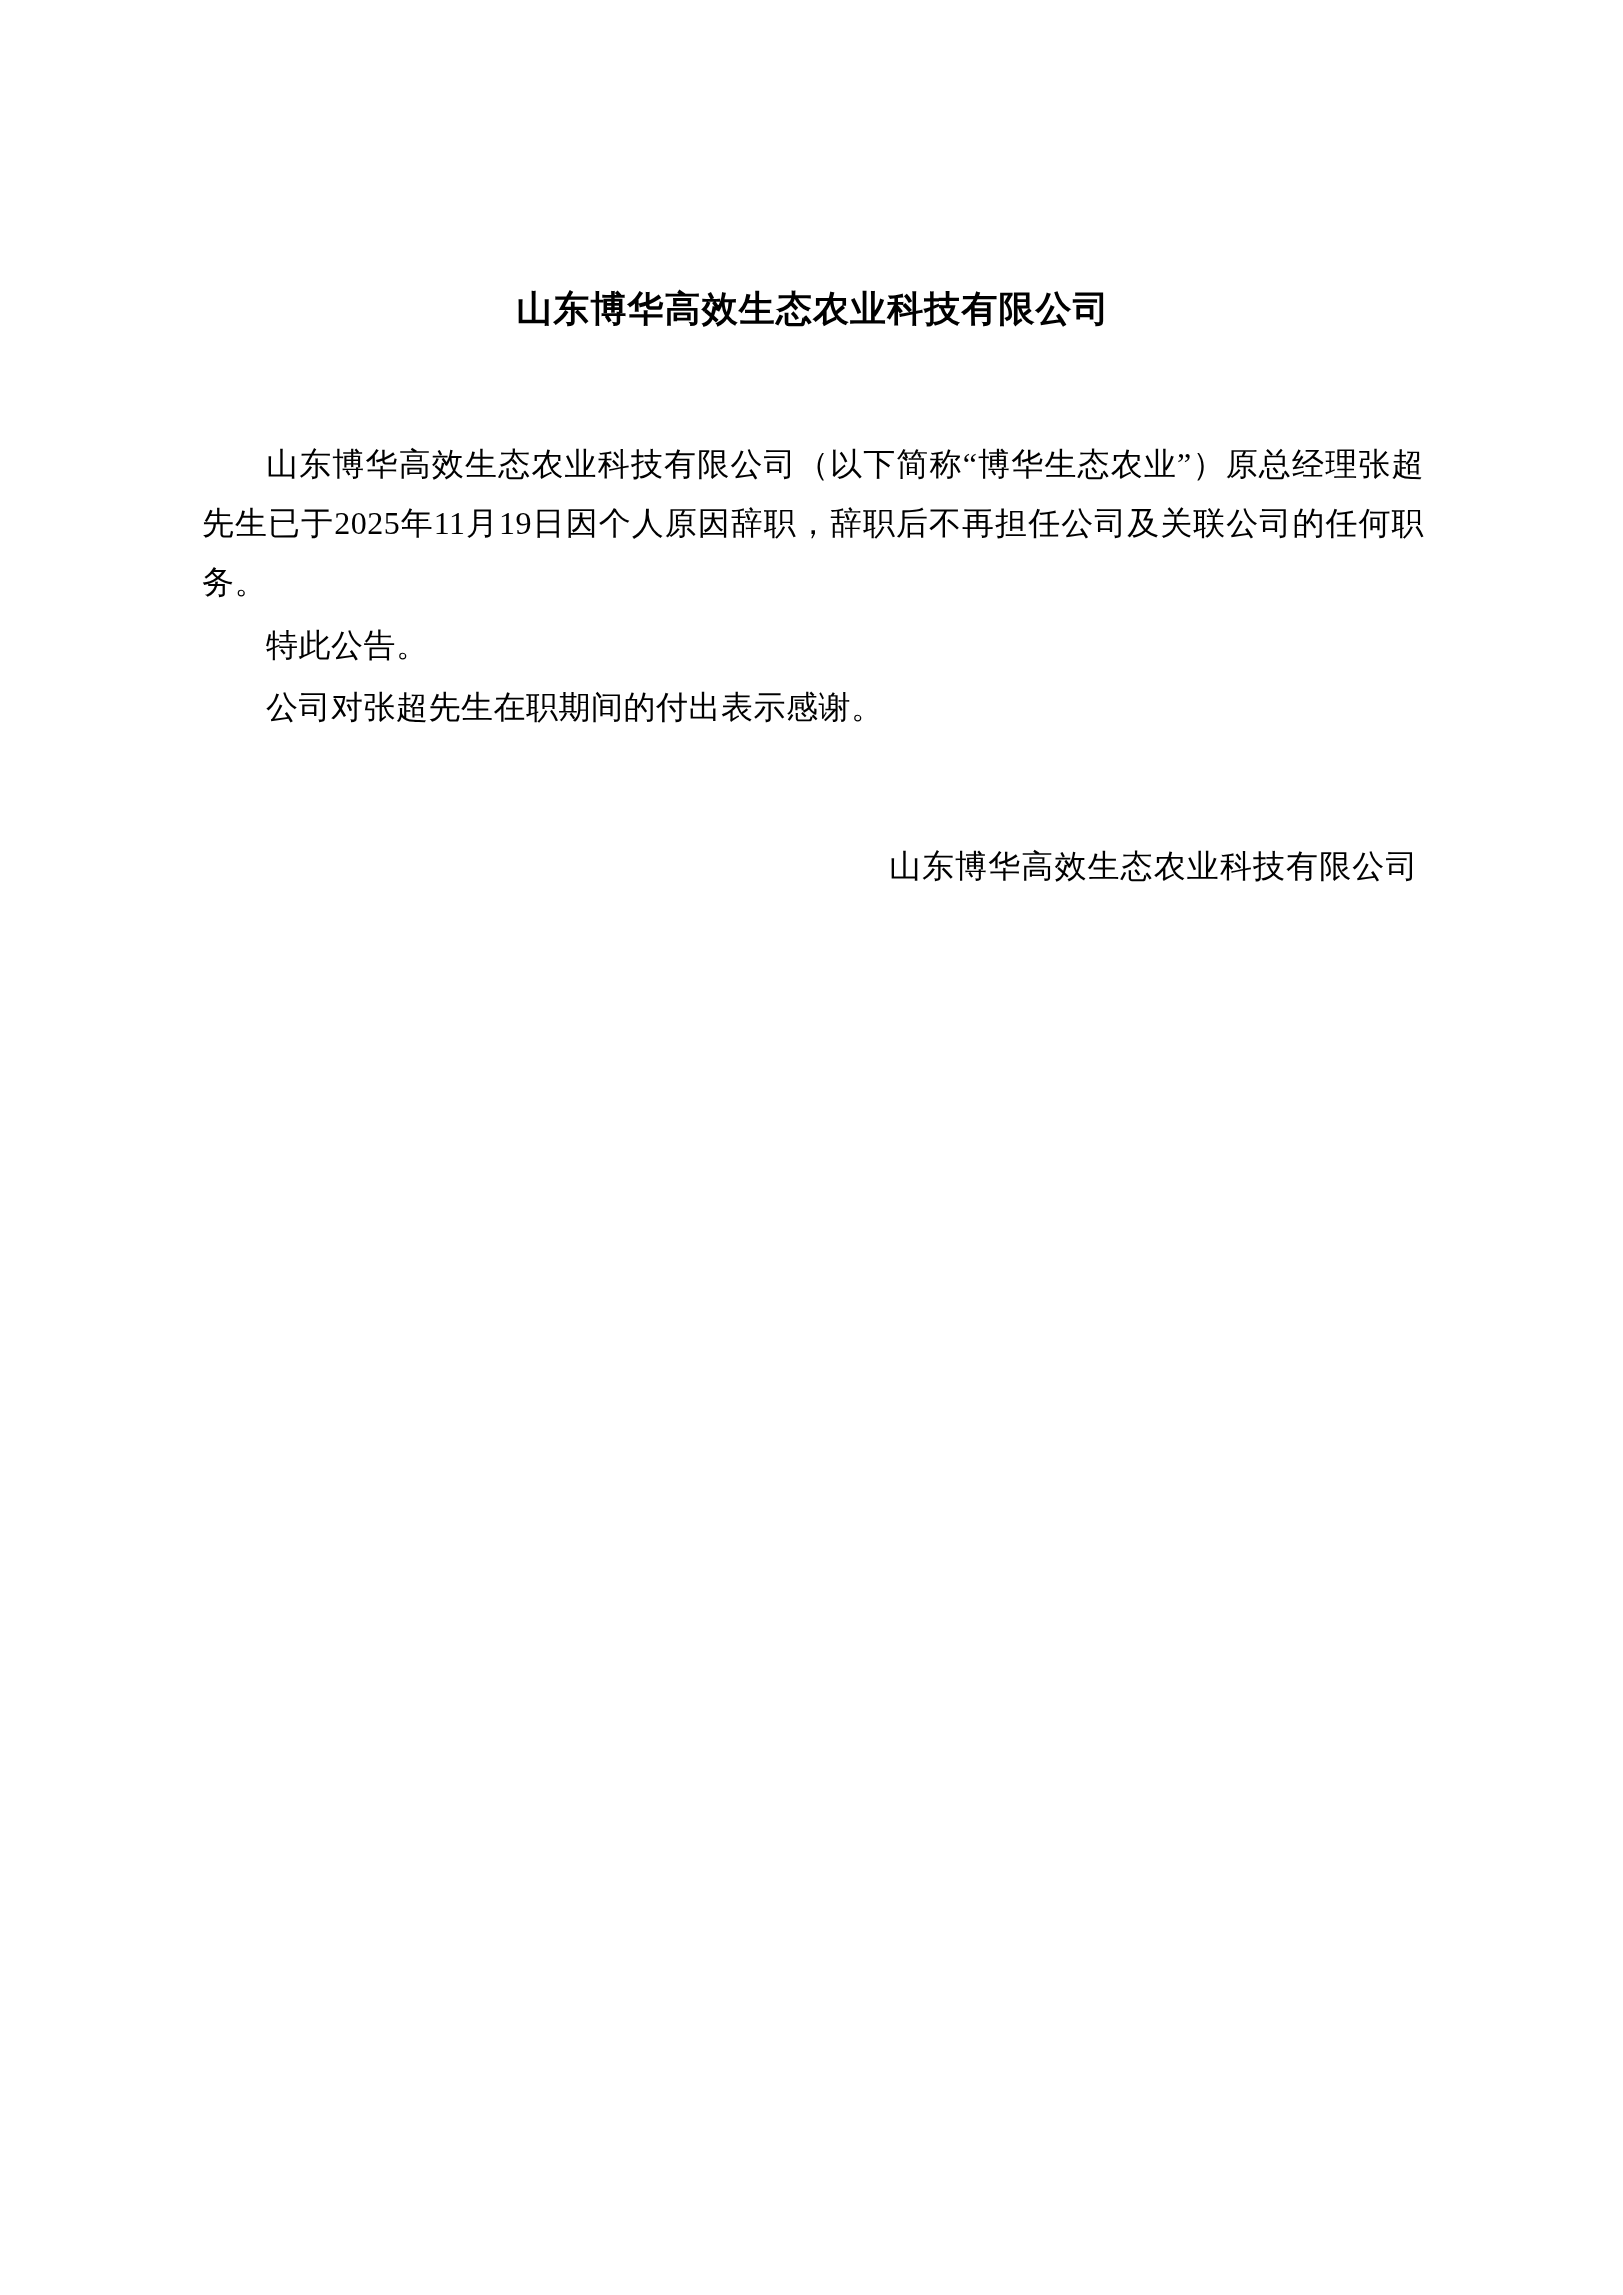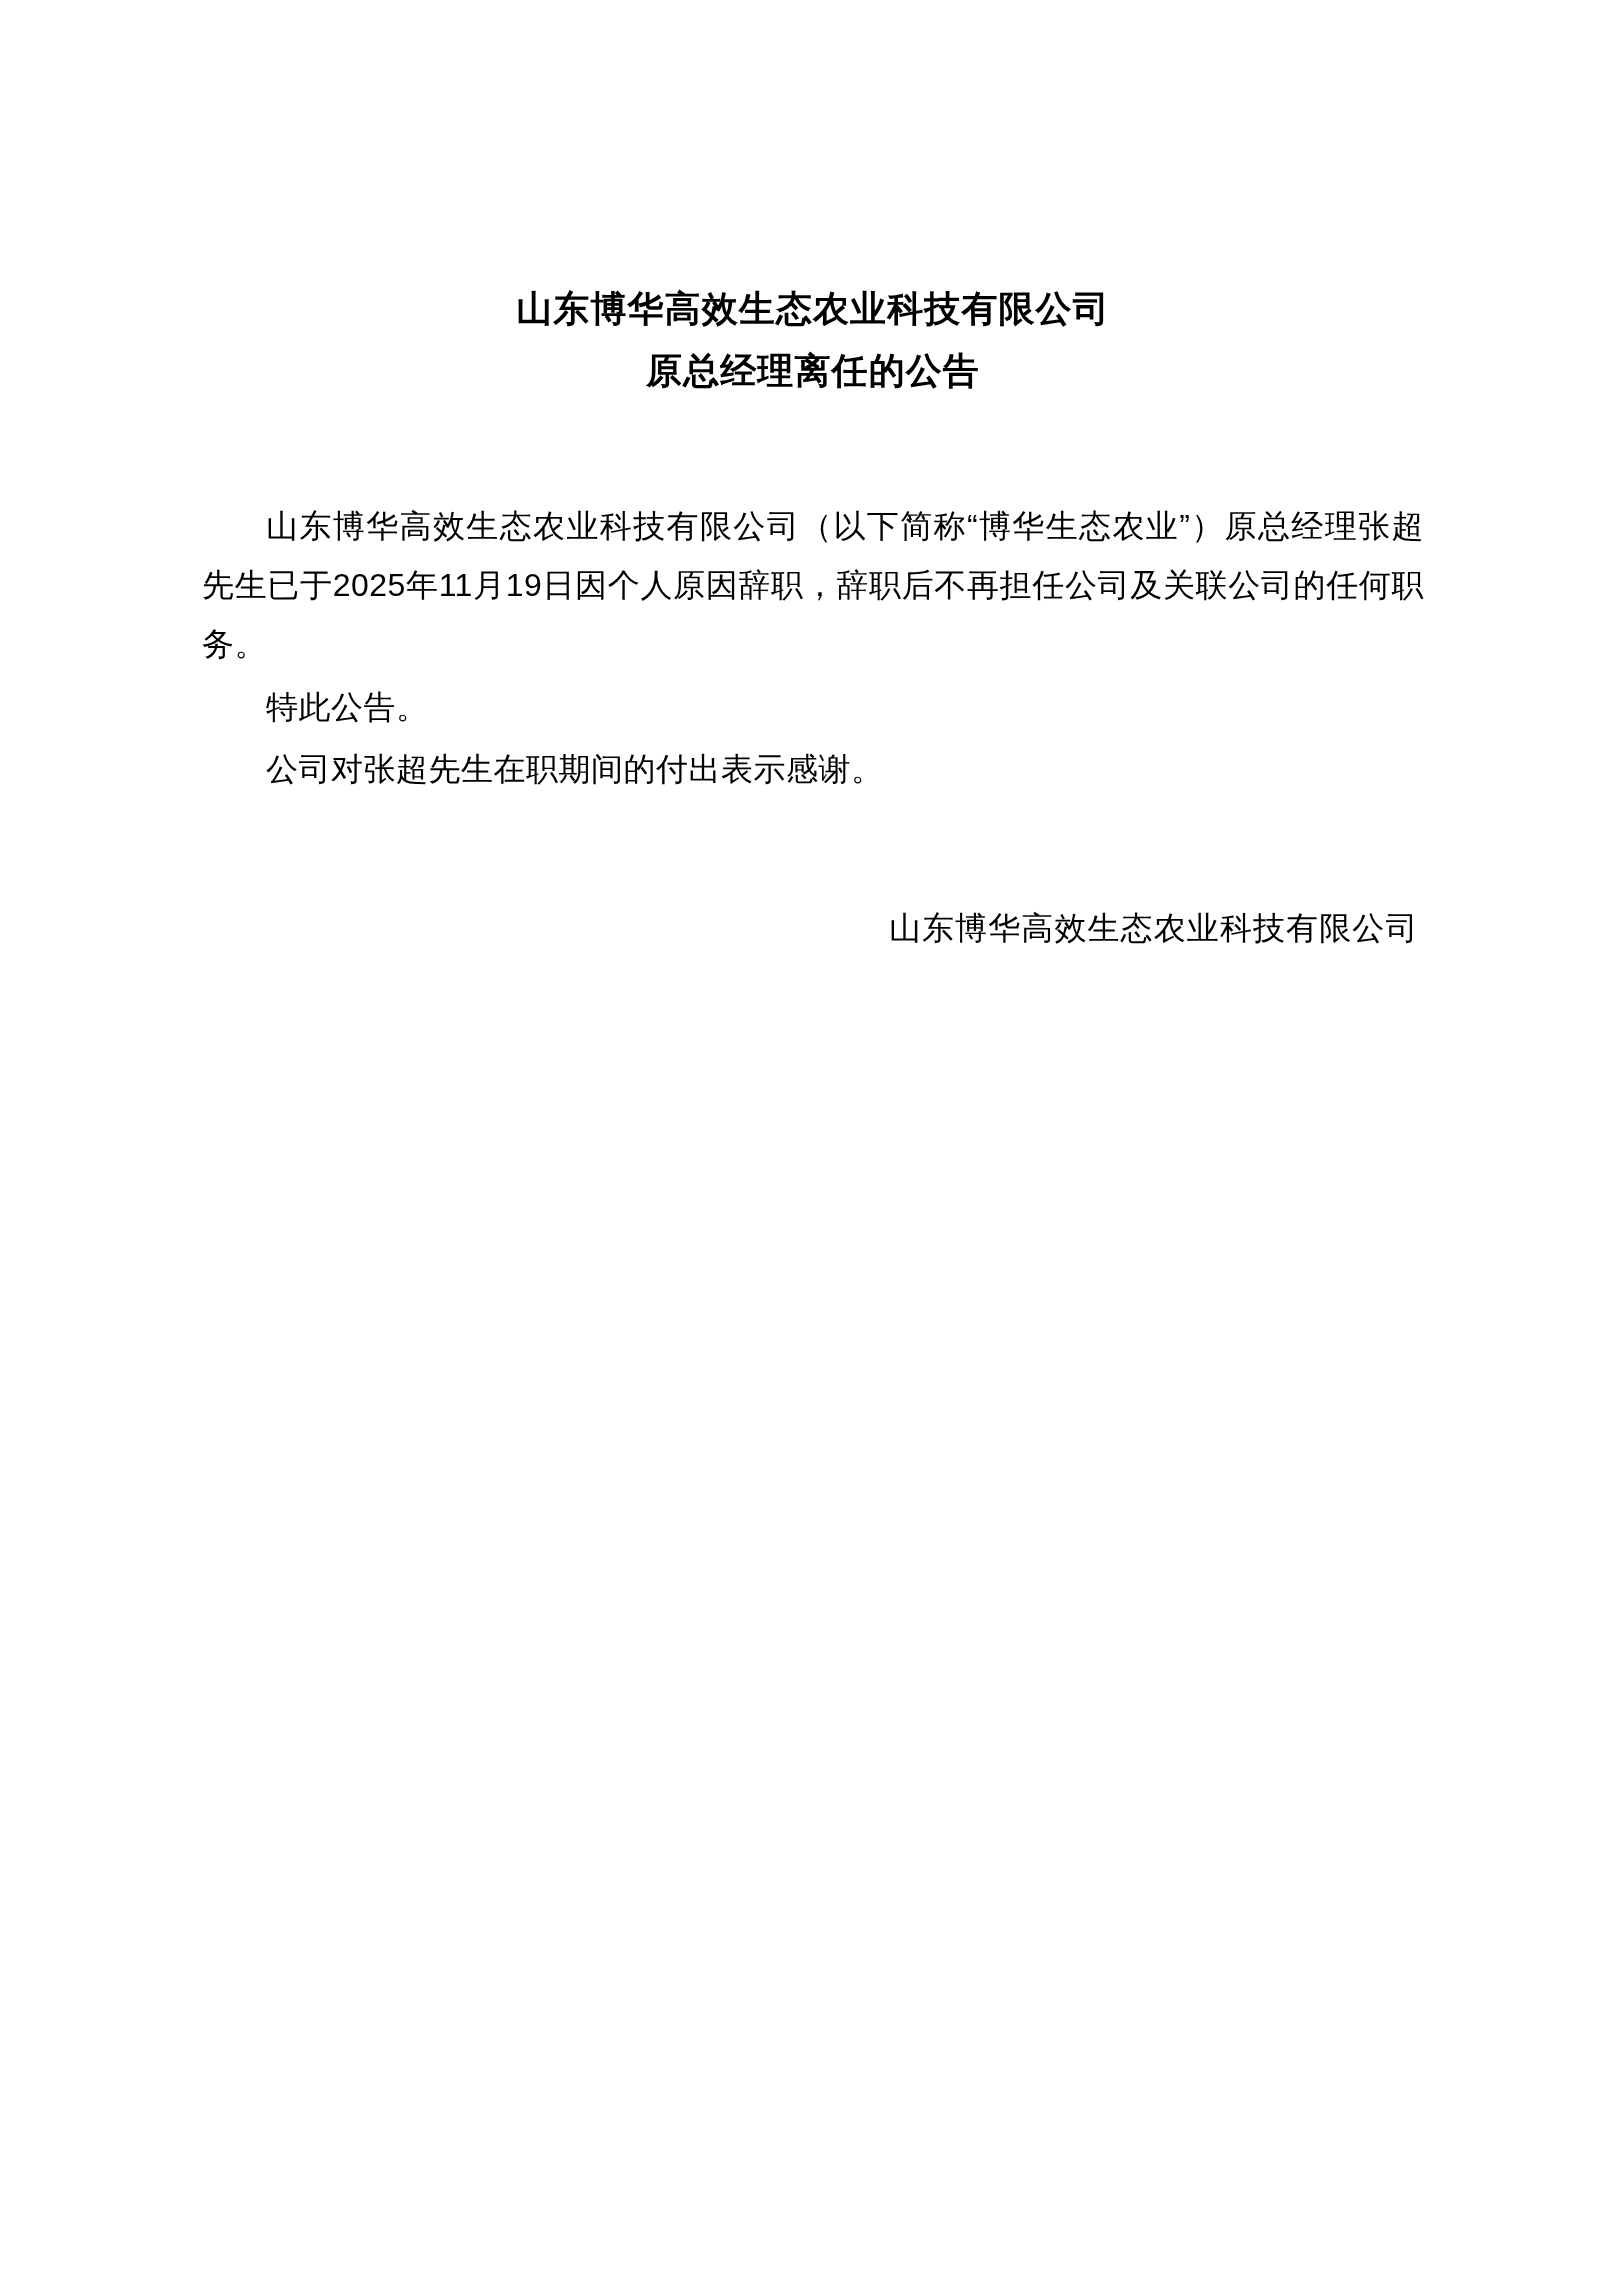--- a/index.html
+++ b/index.html
@@ -41,21 +41,21 @@
   .body-block {
     margin-top: 95px;
   }
   .para {
     font-size: 32px;
     line-height: 1.85;
     text-indent: 2em;
     letter-spacing: 0.5px;
     text-align: justify;
     margin: 0 0 3.3px 0;
-    font-family: Liberation Sans, sans-serif;
+    font-family: Liberation Serif, serif;
   }
   .sign-block {
     margin-top: 98px;
     text-align: right;
     padding-right: 5.5px;
   }
   .sign-line {
     font-size: 32px;
     line-height: 1.95;
     letter-spacing: 1.1px;
@@ -65,21 +65,20 @@
   }
 </style>
 </head>
 <body>
 
 <div class="page">
   <div class="content">
 
     <div class="title-block">
       <div class="title-line">山东博华高效生态农业科技有限公司</div>
-      <div class="title-line">原总经理离任的公告</div>
     </div>
 
     <div class="body-block">
       <p class="para">山东博华高效生态农业科技有限公司（以下简称“博华生态农业”）原总经理张超先生已于2025年11月19日因个人原因辞职，辞职后不再担任公司及关联公司的任何职务。</p>
       <p class="para">特此公告。</p>
       <p class="para">公司对张超先生在职期间的付出表示感谢。</p>
     </div>
 
     <div class="sign-block">
       <div class="sign-line">山东博华高效生态农业科技有限公司</div>

